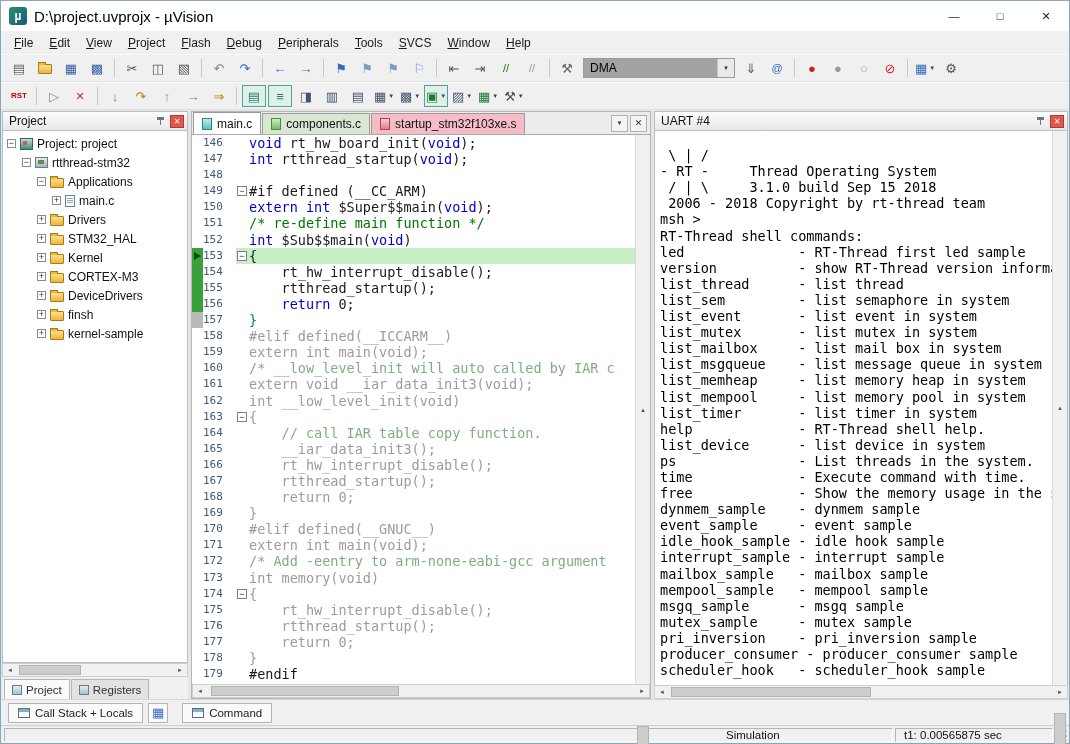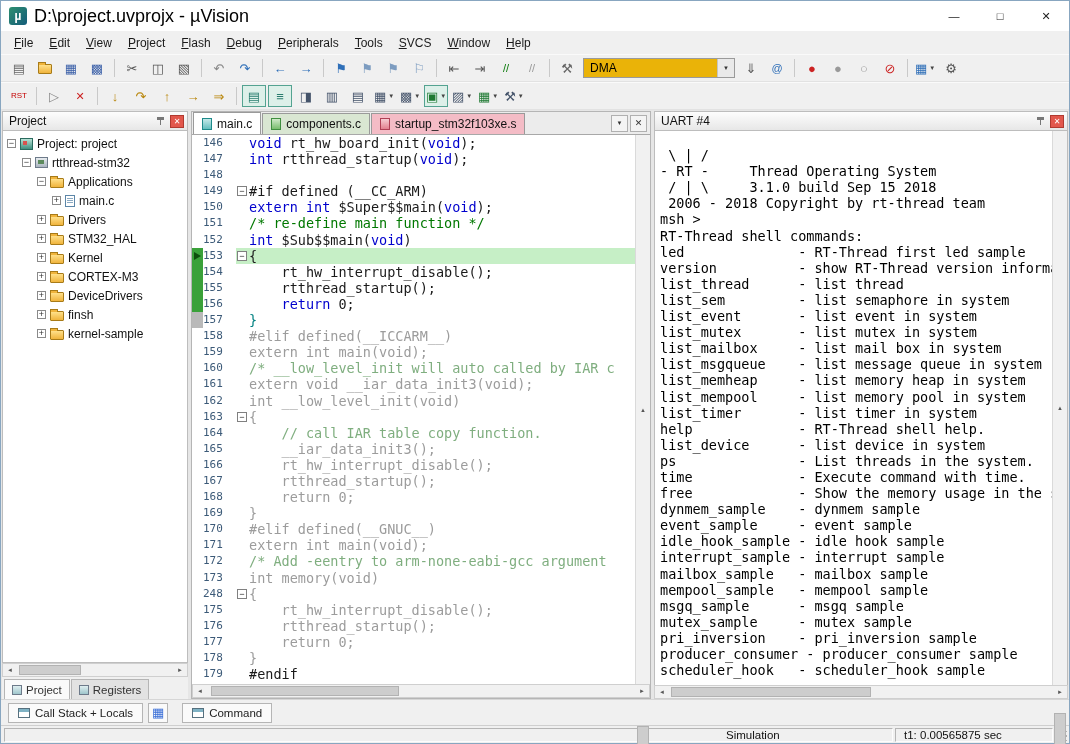--- a/index.html
+++ b/index.html
@@ -2,38 +2,38 @@
 <html><head>
 <meta charset="utf-8">
 <style>
   *{box-sizing:border-box;margin:0;padding:0}
   html,body{width:1070px;height:744px;overflow:hidden;font-family:"Liberation Sans",sans-serif;font-size:12px;color:#111;background:#fff}
   .window{width:1070px;height:744px;border:1px solid #88a6c0;display:flex;flex-direction:column;background:#f0f0f0}
 
   
   .titlebar{height:30px;background:#fff;display:flex;align-items:center;padding-left:8px;flex:none}
   .title-icon{width:18px;height:18px;border-radius:3px;background:linear-gradient(135deg,#2e8f6f,#145c7a);color:#fff;font-size:12px;font-weight:bold;display:flex;align-items:center;justify-content:center}
-  .title-text{margin-left:7px;font-size:18px;color:#000}
+  .title-text{margin-left:7px;font-size:15px;color:#000}
   .win-controls{margin-left:auto;display:flex;height:30px}
   .win-btn{width:46px;height:30px;display:flex;align-items:center;justify-content:center;font-size:11px;color:#222}
 
   
   .menubar{height:23px;background:#f0f0f0;display:flex;align-items:center;padding-left:5px;flex:none}
   .menu-item{padding:3px 8px;color:#1a1a1a;cursor:default}
 
   
   .toolbar{height:28px;background:#f0f0f0;display:flex;align-items:center;padding:0 5px;flex:none;border-top:1px solid #fafafa;border-bottom:1px solid #e2e2e2}
   .tbtn{min-width:24px;height:22px;display:flex;align-items:center;justify-content:center;margin:0 1px;border:1px solid transparent;position:relative}
   .tbtn.pressed{background:#ddf0e9;border:1px solid #54a391}
   .tglyph{font-size:13px;line-height:1}
-  .tglyph.rst-text{font-size:8px;font-weight:normal;color:#c40000;letter-spacing:0}
+  .tglyph.rst-text{font-size:8px;font-weight:bold;color:#c40000;letter-spacing:0}
   .tglyph.sm{font-size:11px}
   .tsep{width:1px;height:18px;background:#c9c9c9;margin:0 4px;flex:none}
   .dd{font-size:6px;color:#444;margin-left:2px}
-  .tcombo{width:152px;height:20px;background:#eab308;border:1px solid #9a9a9a;display:flex;align-items:center;margin:0 3px;overflow:hidden}
+  .tcombo{width:152px;height:20px;background:#a3a3a3;border:1px solid #9a9a9a;display:flex;align-items:center;margin:0 3px;overflow:hidden}
   .combo-val{flex:1;padding-left:6px;font-size:12px;color:#000}
   .combo-arrow{width:17px;height:100%;background:#e9e9e9;border-left:1px solid #c4c4c4;display:flex;align-items:center;justify-content:center;font-size:6px;color:#333}
   .icn-folder-tb{width:14px;height:10px;background:linear-gradient(#ffe08a,#f0b43c);border:1px solid #a87b18;border-radius:1px;position:relative;margin-top:2px}
   .icn-folder-tb::before{content:"";position:absolute;top:-3px;left:-1px;width:6px;height:2px;background:#f0b43c;border:1px solid #a87b18;border-bottom:none}
 
   
   .main{flex:1;display:flex;min-height:0;background:#e6e6e6;padding:1px 1px 0 1px}
   .splitter{width:3px;background:#e6e6e6;flex:none}
 
   .panel-header{height:20px;display:flex;align-items:center;padding:0 3px 0 6px;background:linear-gradient(#fdfdfd,#e7e7e7);border:1px solid #bdbdbd;font-size:12px;color:#111;flex:none}
@@ -598,21 +598,21 @@
               <div class="codetext"><span class="tok-gc">/* Add -eentry to arm-none-eabi-gcc argument</span></div>
             </div>
             <div class="code-row">
               <div class="margin"></div>
               <div class="lnum">173</div>
               <div class="fold"></div>
               <div class="codetext"><span class="tok-g">int memory(void)</span></div>
             </div>
             <div class="code-row">
               <div class="margin"></div>
-              <div class="lnum">248</div>
+              <div class="lnum">174</div>
               <div class="fold">
                 <div class="fbox">−</div>
               </div>
               <div class="codetext"><span class="tok-g">{</span></div>
             </div>
             <div class="code-row">
               <div class="margin"></div>
               <div class="lnum">175</div>
               <div class="fold"></div>
               <div class="codetext"><span class="tok-g">    rt_hw_interrupt_disable();</span></div>

